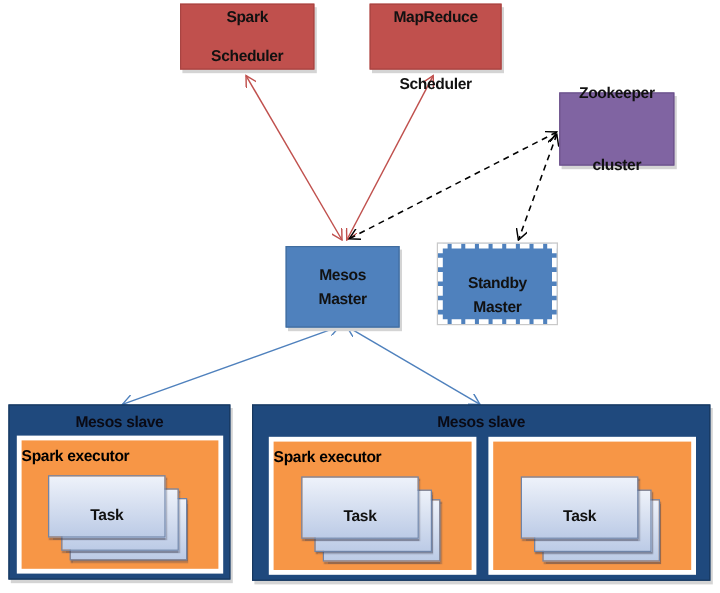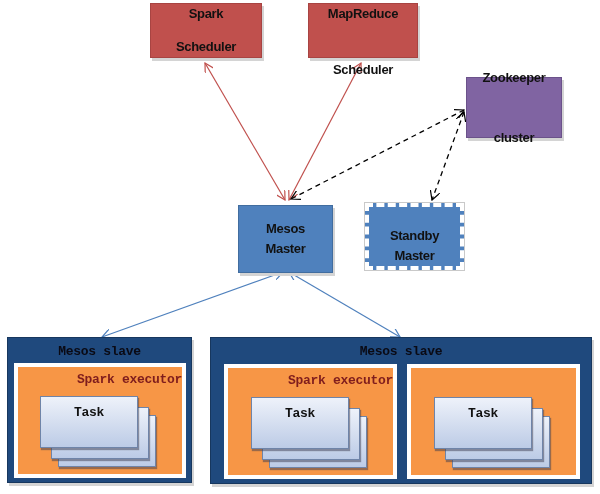--- a/index.html
+++ b/index.html
@@ -7,32 +7,32 @@
            font-family: "Liberation Sans", sans-serif; }
     .box { position: absolute; box-sizing: border-box; display: flex; flex-direction: column;
            align-items: center; justify-content: center; text-align: center;
            color: #111; font-weight: bold; font-size: 13px; line-height: 20px;
            font-stretch: condensed; letter-spacing: -0.3px; }
     .shadow { box-shadow: 2px 3px 0 #d4d4d4; }
     .sched { background: #c0504d; border: 1px solid #a84442; justify-content: space-between; }
     .zk { background: #8064a2; border: 1px solid #6b528a; gap: 40px; }
     .master { background: #4f81bd; border: 1px solid #416d9f; }
     .standby { background: #4f81bd; border: 4px dashed #ffffff; outline: 1px solid #c9c9c9; }
-    .slave { position: absolute; box-sizing: border-box; background: #1f497d; border: 1px solid #17375e; font-family: Liberation Mono, monospace; }
+    .slave { position: absolute; box-sizing: border-box; background: #1f497d; border: 1px solid #17375e; }
     .slave-title { position: absolute; left: 0; right: 0; top: 6px; text-align: center;
                    font-weight: bold; font-size: 13px; color: #0a0a14; letter-spacing: -0.3px; }
     .exec-wrap { position: absolute; box-sizing: border-box; background: #ffffff; padding: 4px; }
     .exec { width: 100%; height: 100%; box-sizing: border-box; background: #f79646; position: relative; }
-    .exec-title { position: absolute; left: 0; right: 0; top: 5px; text-align: right;
-                  font-weight: bold; font-size: 13px; color: #7f1d1d; letter-spacing: -0.3px; }
+    .exec-title { position: absolute; left: 0; right: 0; top: 5px; text-align: left;
+                  font-weight: bold; font-size: 13px; color: #000000; letter-spacing: -0.3px; }
     .card { position: absolute; box-sizing: border-box; width: 98px; height: 52px;
             border: 1px solid #6f84a8;
             background: linear-gradient(#eef2fa, #bccbe6);
             box-shadow: 1px 2px 1px rgba(60,60,80,0.5); }
-    .card-label { position: absolute; left: 0; right: 0; top: 8px; text-align: center;
+    .card-label { position: absolute; left: 0; right: 0; top: 24px; text-align: center;
                   font-weight: bold; font-size: 13px; color: #111; letter-spacing: -0.3px; }
     svg.links { position: absolute; left: 0; top: 0; pointer-events: none; }
   </style>
 </head>
 <body>
 
 <svg class="links" width="600" height="494" viewBox="0 0 600 494">
   <defs>
     <marker id="arrRed" markerWidth="10" markerHeight="10" refX="9" refY="5" orient="auto-start-reverse" markerUnits="userSpaceOnUse">
       <path d="M0,0 L9,5 L0,10" fill="none" stroke="#c0504d" stroke-width="1.2"></path>

